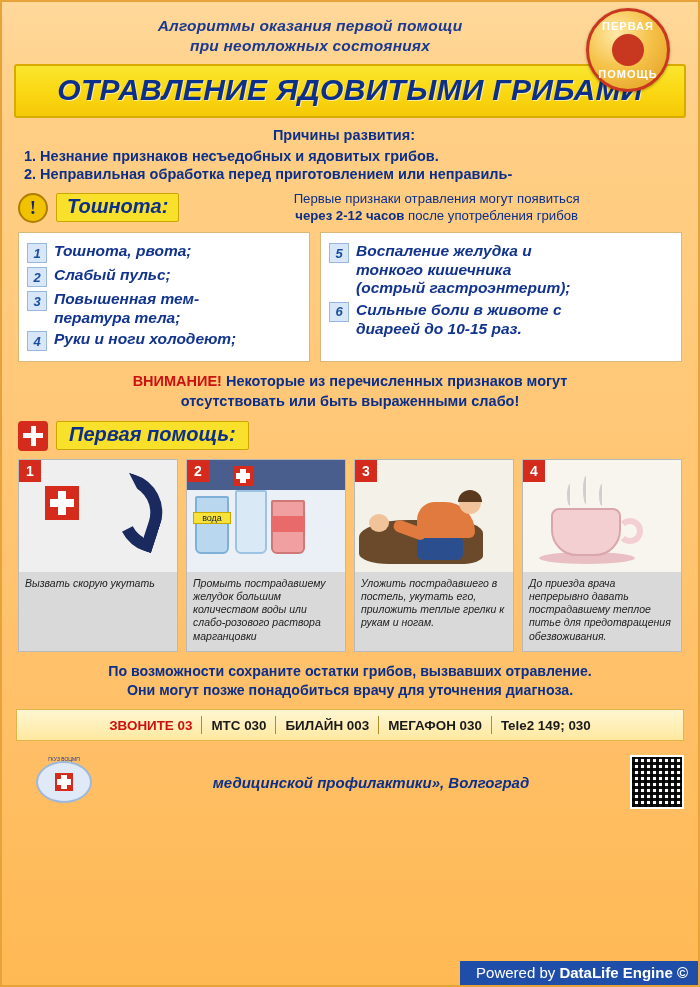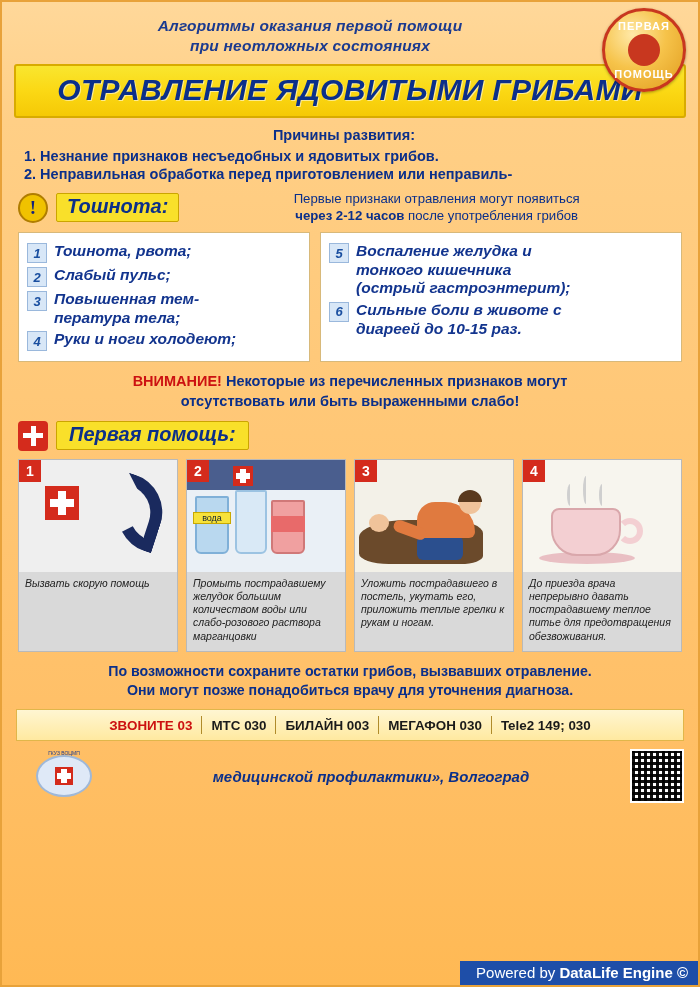--- a/index.html
+++ b/index.html
@@ -25,21 +25,21 @@
   .header-title {
     color: #1b3a8f;
     font-weight: bold;
     font-style: italic;
     font-size: 15.5px;
     line-height: 1.28;
     letter-spacing: .2px;
   }
   .badge {
     position: absolute;
-    right: 12px; top: 6px;
+    right: 28px; top: 6px;
     width: 84px; height: 84px;
     border-radius: 50%;
     background: radial-gradient(circle at 35% 30%, #ffe9a8 0%, #f6c34a 45%, #e09b1d 100%);
     border: 3px solid #c8371f;
     box-shadow: 0 1px 3px rgba(0,0,0,.35);
   }
   .badge::after {
     content:"";
     position:absolute; left:50%; top:50%;
     width:32px; height:32px; margin:-16px 0 0 -16px;
@@ -215,21 +215,21 @@
   .s4 .st1{ left:44px; } .s4 .st2{ left:60px; height:28px; bottom:68px;} .s4 .st3{ left:76px; }
 
   
   .bottom-note {
     text-align:center; padding: 10px 20px 4px;
     color:#0b2f8a; font-weight:bold; font-size:14.2px; line-height:1.33;
   }
 
   
   .phones {
-    margin: 6px 14px 0 14px;
+    margin: 6px 14px 6px 14px;
     background: linear-gradient(180deg,#fff6d2 0%, #ffe9a0 100%);
     border: 1px solid #e0b64a;
     display:flex; align-items:center; justify-content:center;
     gap:0; padding: 6px 4px; flex-wrap:nowrap;
   }
   .phones span { font-size:13.4px; font-weight:bold; color:#1a1a1a; padding: 0 9px; white-space:nowrap;}
   .phones span.first { color:#cc1111; }
   .phones .sep { width:1px; height:18px; background:#b08b2a; padding:0; }
 
   
@@ -347,21 +347,21 @@
   </div>
 
   <div class="steps">
 
     <div class="step">
       <div class="step-num">1</div>
       <div class="step-img s1">
         <div class="redcross"></div>
         <div class="phone"></div>
       </div>
-      <div class="step-cap">Вызвать скорую помощь</div>
+      <div class="step-cap">Вызвать скорую укутать</div>
     </div>
 
     <div class="step">
       <div class="step-num">2</div>
       <div class="step-img s2">
         <div class="shelf"></div>
         <div class="shelf-cross-v"></div>
         <div class="shelf-cross-h"></div>
         <div class="glassA"></div>
         <div class="labelA">вода</div>

